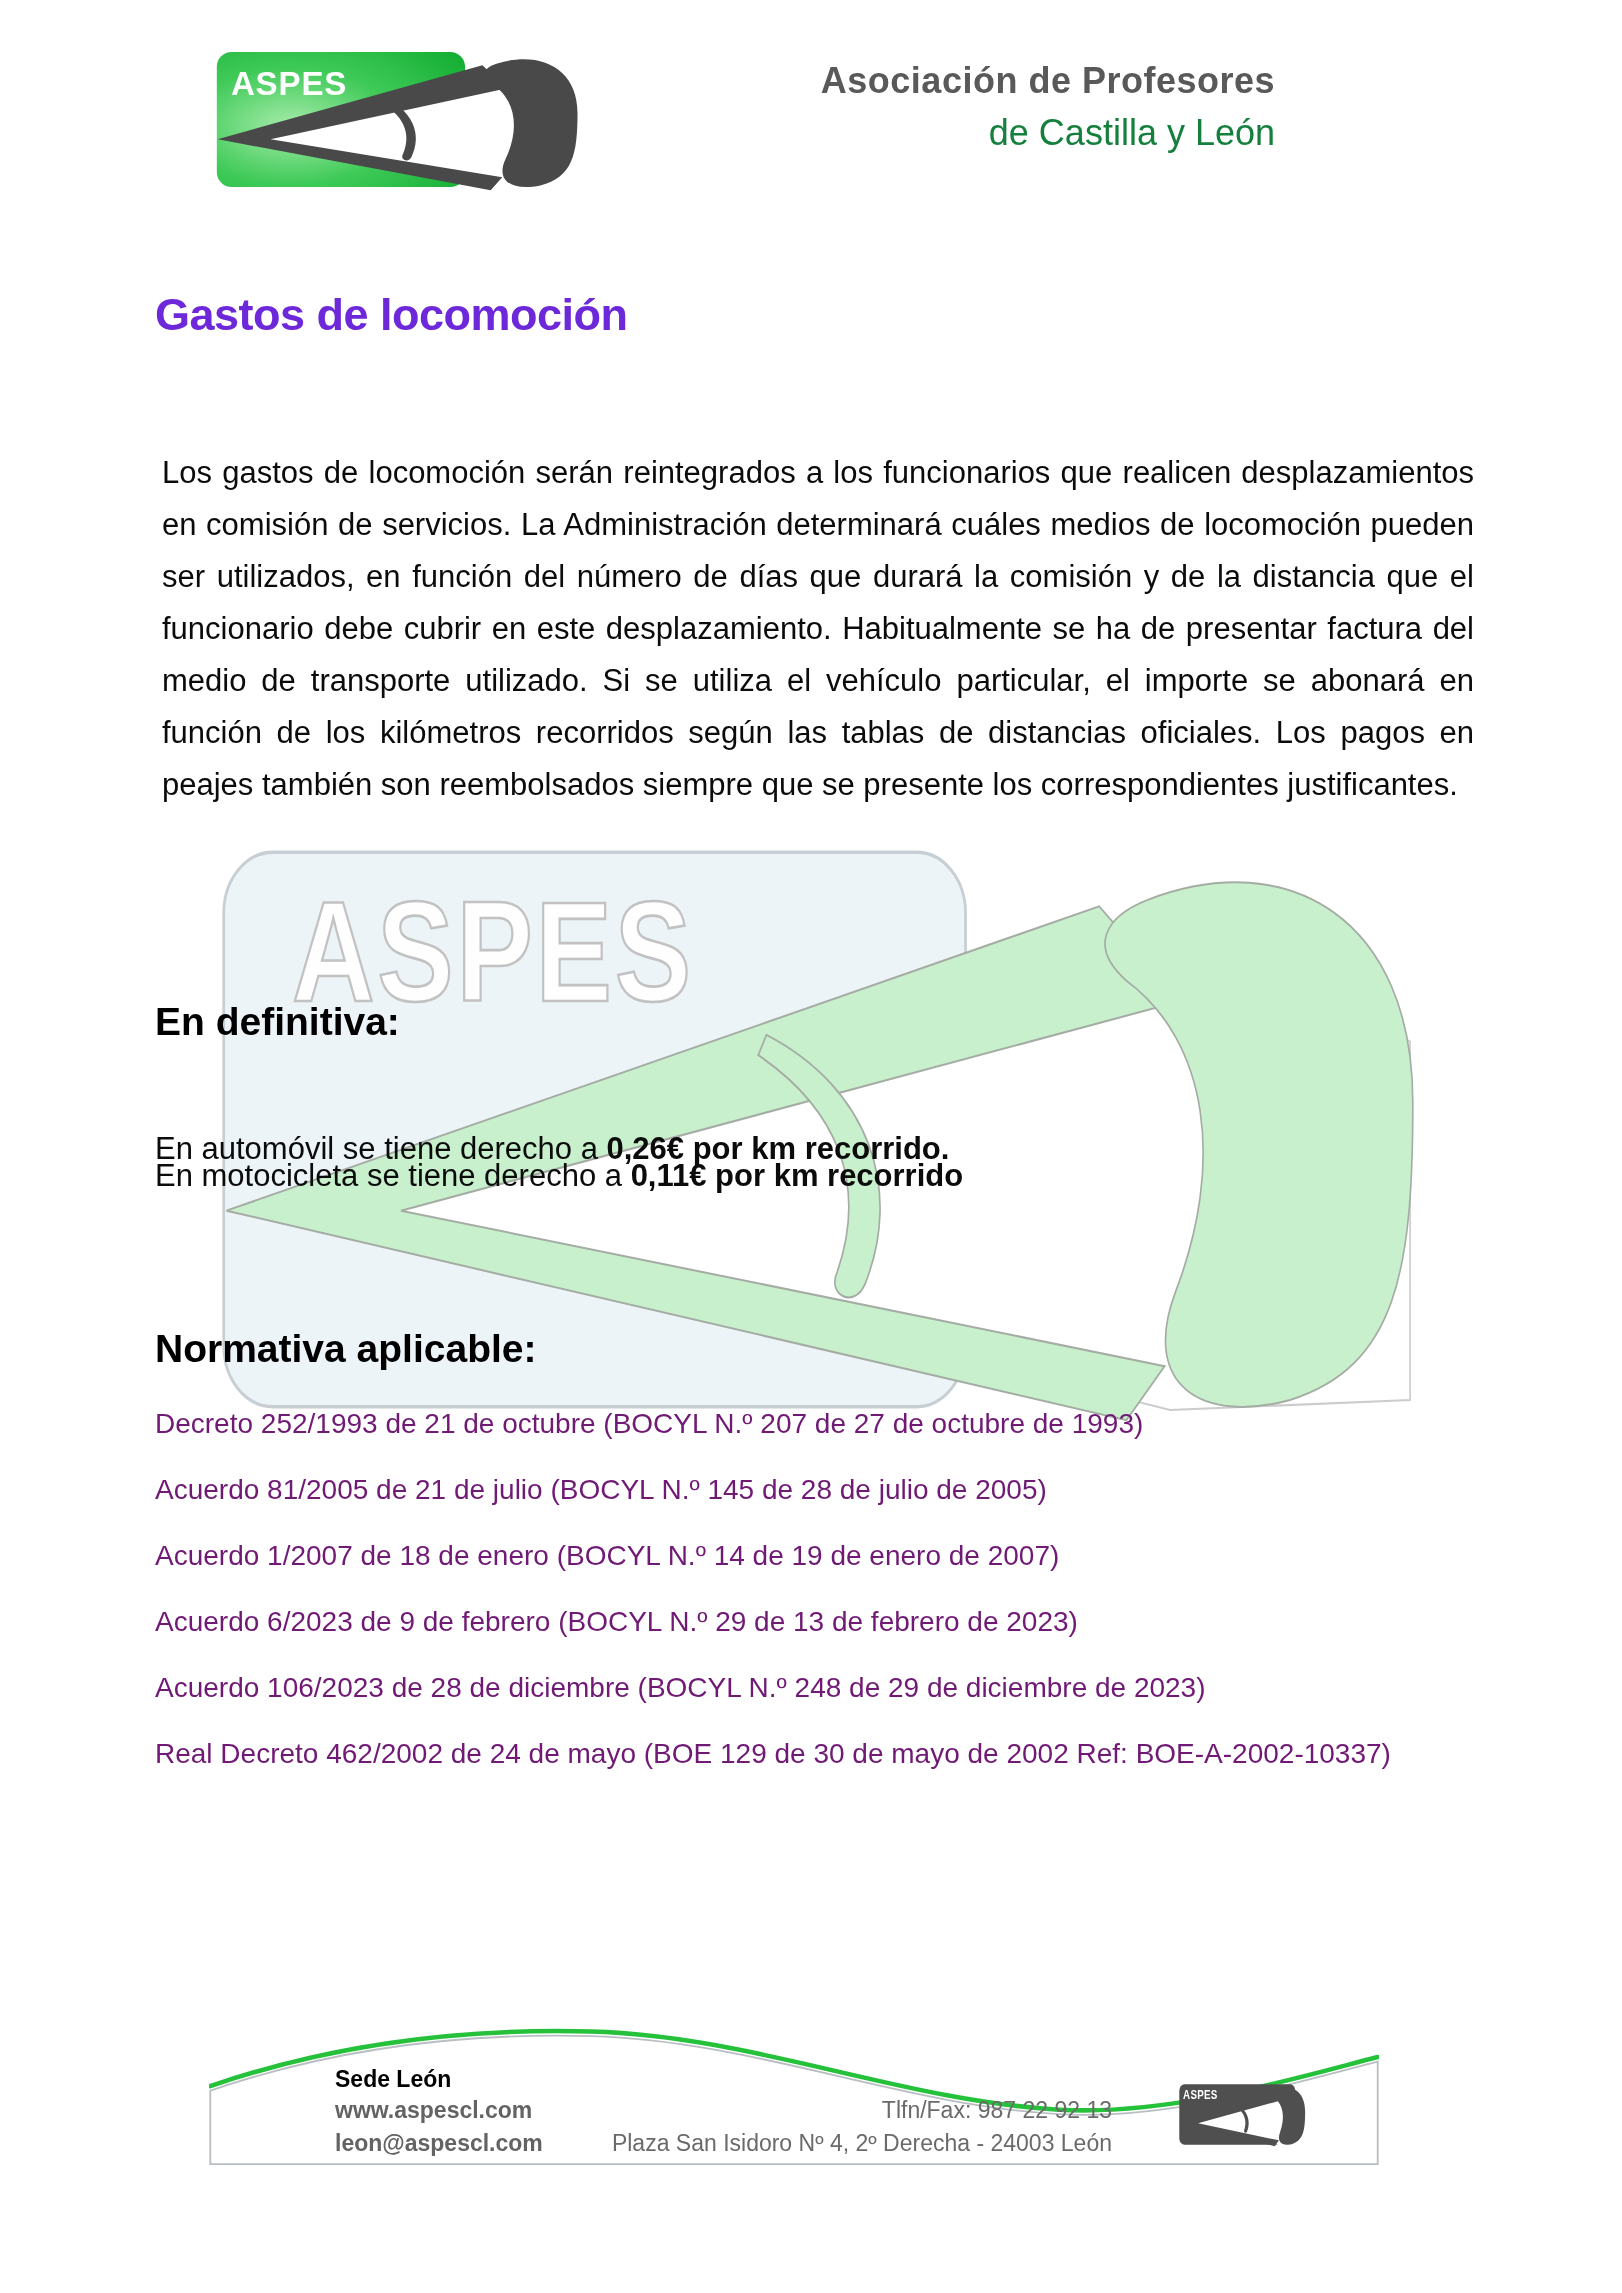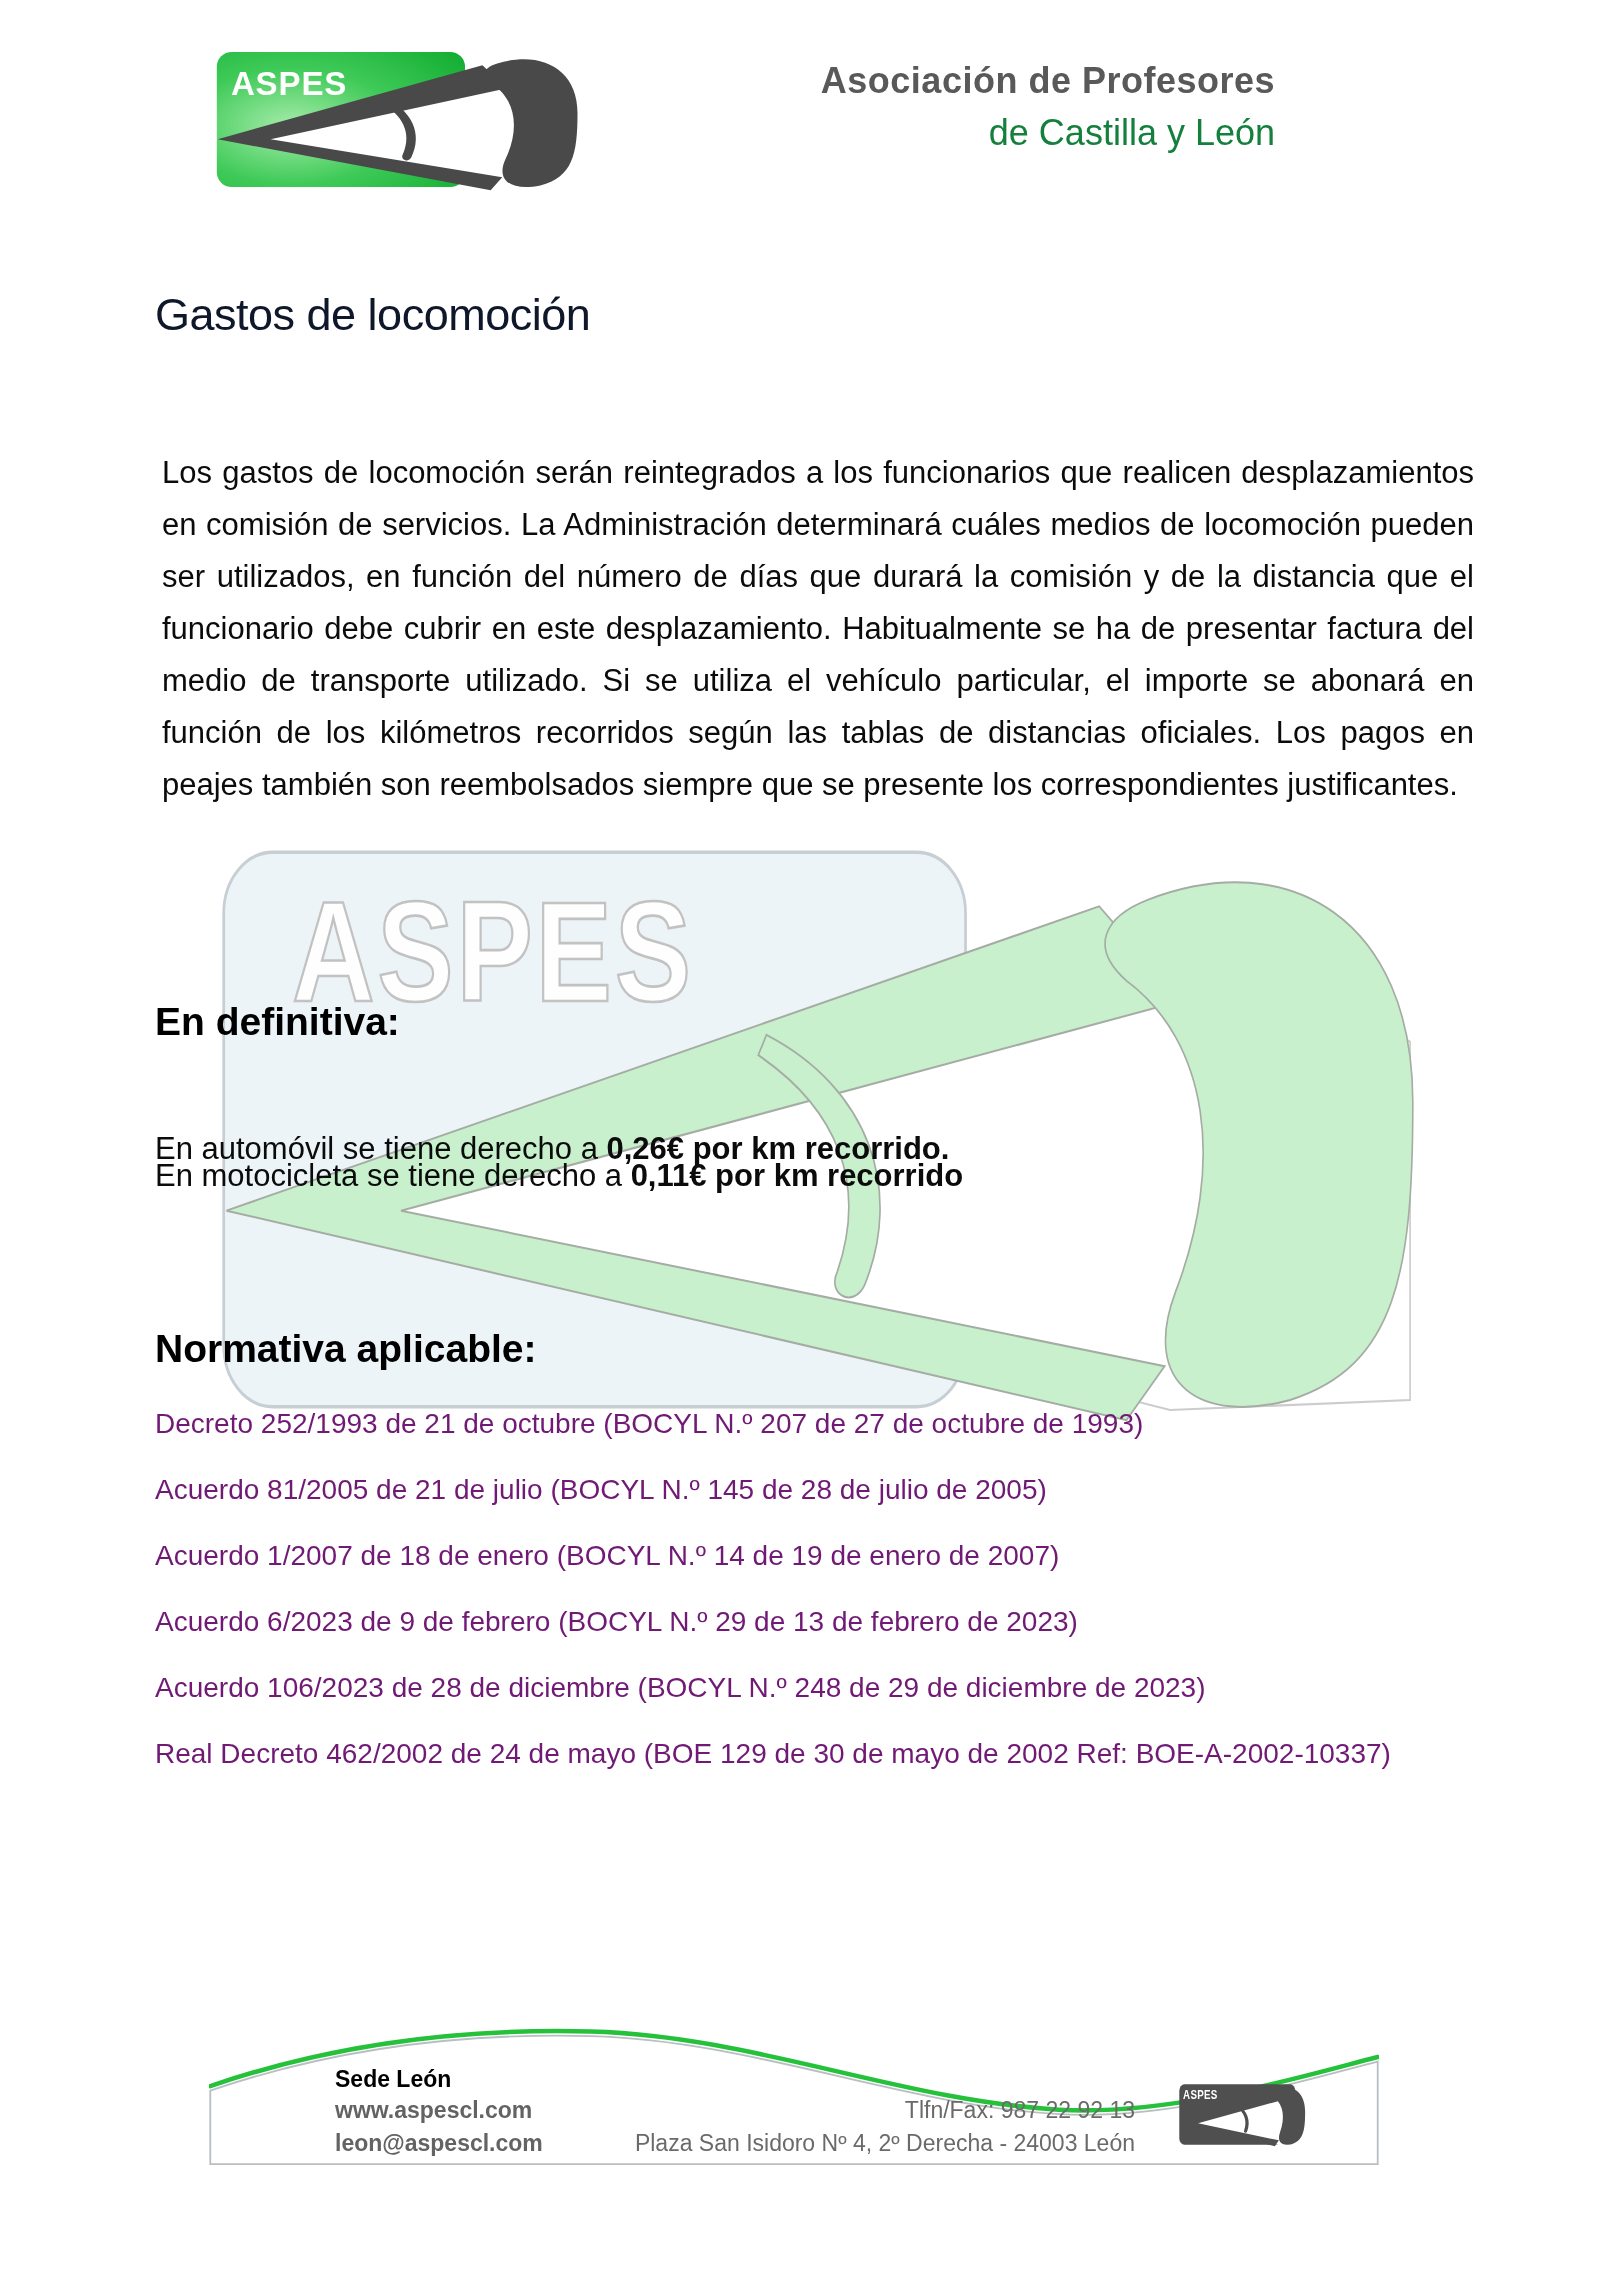--- a/index.html
+++ b/index.html
@@ -12,38 +12,38 @@
   
   .wm-logo{left:221px;top:832px;width:1200px;height:595px;z-index:0}
 
   
   .header-logo{left:216px;top:47px;width:364px;height:145px;z-index:2}
   .org{right:348px;top:55px;text-align:right;z-index:2;line-height:52px}
   .org-1{font-size:36px;font-weight:bold;color:#595959;letter-spacing:0.5px}
   .org-2{font-size:36px;color:#15803d}
 
   
-  .title{left:155px;top:289px;font-size:45px;font-weight:normal;color:#0f172a;z-index:2;letter-spacing:-0.5px}
+  .title{left:155px;top:289px;font-size:45px;font-weight:bold;color:#6d28d9;z-index:2;letter-spacing:-0.5px}
   .intro{left:155px;top:440px;width:1312px;font-size:31px;line-height:52px;
          text-align:justify;color:#0b0b0b;z-index:2;margin:7px}
   .h-def{left:155px;top:1000px;font-size:39px;font-weight:bold;z-index:2;margin:0}
   .rate{left:155px;font-size:31px;color:#0b0b0b;z-index:2;margin:0}
   .rate-1{top:1131px}
   .rate-2{top:1158px}
   .h-norm{left:155px;top:1327px;font-size:39px;font-weight:bold;z-index:2;margin:0}
   .reg-list{left:155px;top:1406px;width:1327px;z-index:2}
   .reg-list p{margin:0 0 30px 0;font-size:28px;line-height:36px;color:#701a75}
 
   
   .footer-box{left:209px;top:2027px;width:1170px;height:139px;z-index:1}
   .ft{z-index:3;color:#636363;font-size:23px;font-weight:bold}
   .ft-sede{left:335px;top:2066px;color:#000000}
   .ft-www{left:335px;top:2097px}
   .ft-mail{left:335px;top:2130px}
-  .ft-right{right:488px;text-align:right;font-weight:normal;color:#6a6a6a}
+  .ft-right{right:511px;text-align:right;font-weight:normal;color:#6a6a6a}
   .ft-phone{top:2097px}
   .ft-addr{top:2130px}
   .footer-logo{left:1179px;top:2082px;width:127px;height:65px;z-index:3}
 </style>
 </head>
 <body>
 
 <div class="abs wm-logo"><svg viewBox="0 0 440 176" width="100%" height="100%" preserveAspectRatio="none">
     <rect x="1" y="6" width="272" height="164" rx="18" fill="#edf4f8" stroke="#c7ced4" stroke-width="1"></rect>
     <path d="M60,112 L372,34 L436,62 L436,168 L348,171 Z" fill="#ffffff" stroke="#cccccc" stroke-width="0.6"></path>

